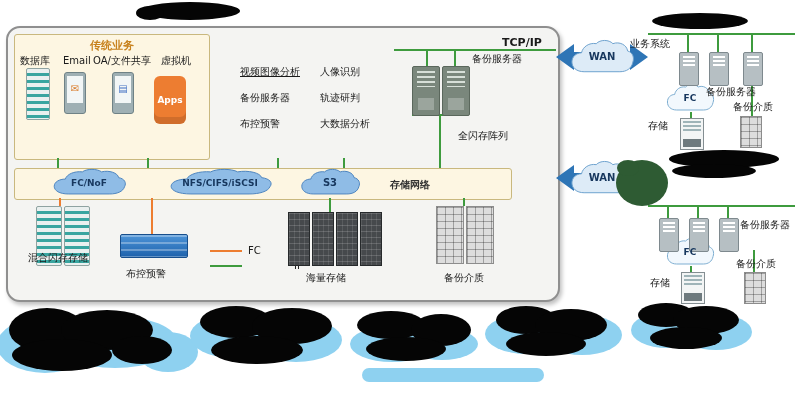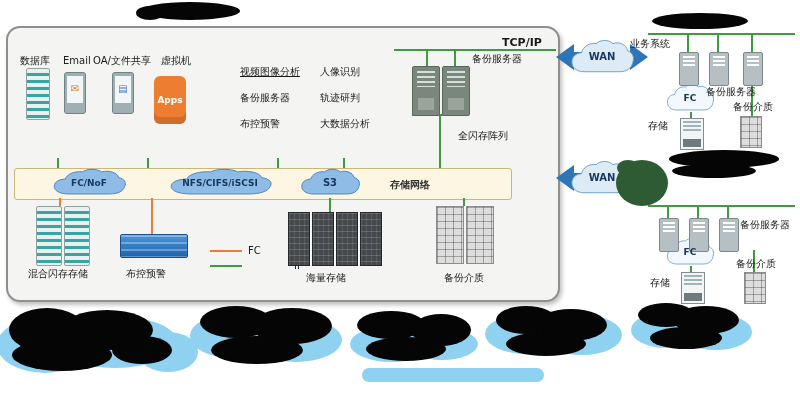--- a/index.html
+++ b/index.html
@@ -50,20 +50,23 @@
   .cab::after{content:"";position:absolute;left:2px;right:2px;bottom:2px;height:8px;background:#6E7A7E;}
   .legline{position:absolute;width:32px;height:0;border-top:2px solid;}
 </style>
 </head>
 <body>
 
 <div class="stage">
 
   <div class="main-box"></div>
 
+  <div class="panel" style="left:14px;top:34px;width:194px;height:124px;">
+    <div class="panel-title">传统业务</div>
+  </div>
 
 
   <div class="bar"></div>
 
   <svg width="800" height="402" style="position:absolute;left:0;top:0;pointer-events:none;">
     <defs>
       <path id="cloud" d="M22,52 C10,52 3,45 3,36 C3,27 10,21 18,21 C20,11 30,4 41,6 C47,-1 61,-1 67,6 C77,2 89,8 90,18 C98,20 101,29 98,37 C96,47 88,52 78,52 Z" style="vector-effect:non-scaling-stroke;"></path>
     </defs>
 
     <g stroke="#3E9B3E" stroke-width="2" fill="none">
@@ -180,21 +183,21 @@
   <div class="tower" style="left:442px;top:66px;width:26px;height:48px;"></div>
   <span class="lbl" style="left:458px;top:130px;">全闪存阵列</span>
 
   <span class="cloud-lbl" style="left:52px;top:178px;width:74px;">FC/NoF</span>
   <span class="cloud-lbl" style="left:168px;top:178px;width:104px;">NFS/CIFS/iSCSI</span>
   <span class="cloud-lbl" style="left:300px;top:177px;width:60px;font-size:10px;">S3</span>
   <span class="lbl b" style="left:390px;top:179px;color:#333;">存储网络</span>
 
   <div class="rack" style="left:36px;top:206px;width:24px;height:58px;"></div>
   <div class="rack" style="left:64px;top:206px;width:24px;height:58px;"></div>
-  <span class="lbl" style="left:28px;top:268px;">混合闪存存储</span>
+  <span class="lbl" style="left:28px;top:252px;">混合闪存存储</span>
 
   <div class="flashbox" style="left:120px;top:234px;"></div>
   <span class="lbl" style="left:126px;top:268px;">布控预警</span>
 
   <div class="legline" style="left:210px;top:250px;border-color:#ED7D31;"></div>
   <span class="lbl" style="left:248px;top:245px;">FC</span>
   <div class="legline" style="left:210px;top:265px;border-color:#3E9B3E;"></div>
   <span class="lbl" style="left:248px;top:260px;margin-left:46px;">IP</span>
 
   <div class="tower-dark" style="left:288px;top:212px;"></div>

